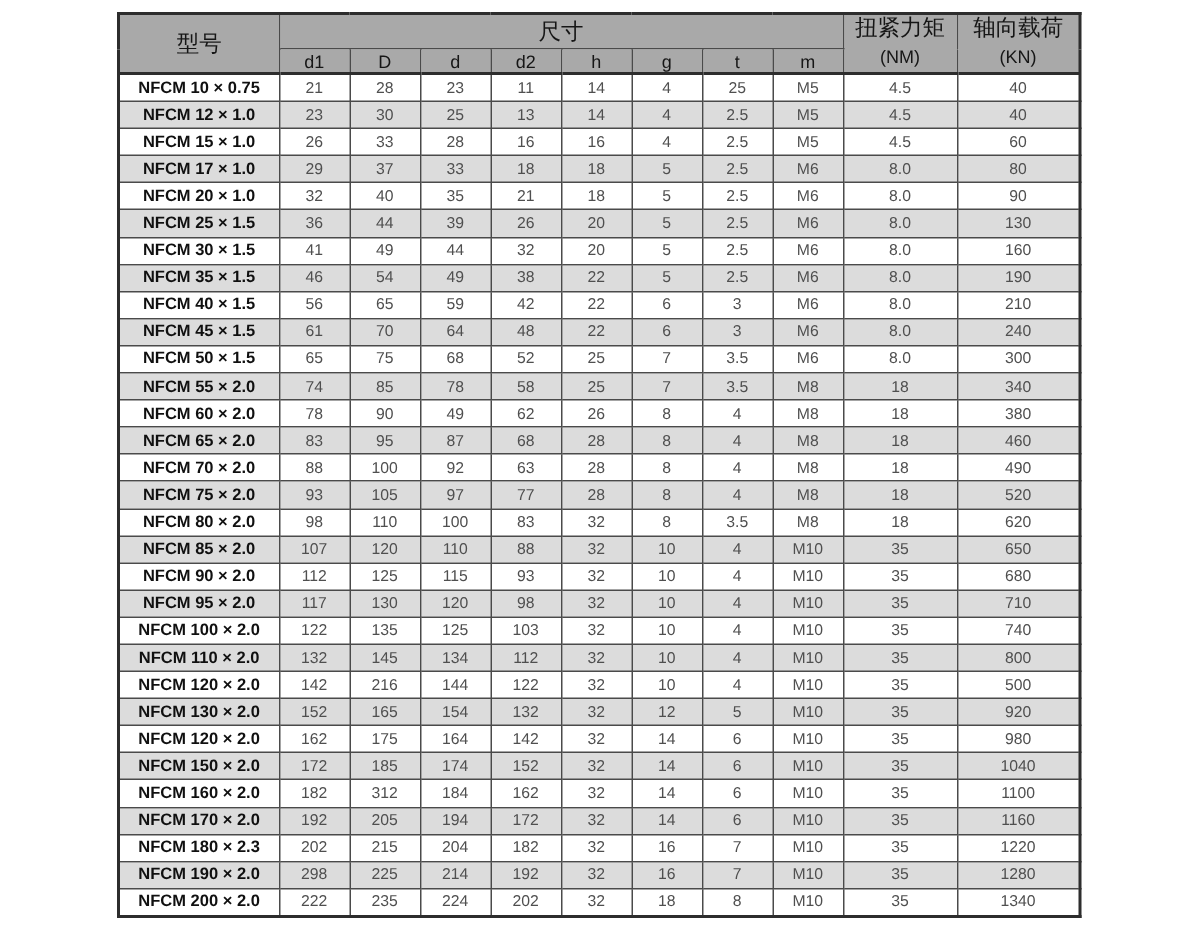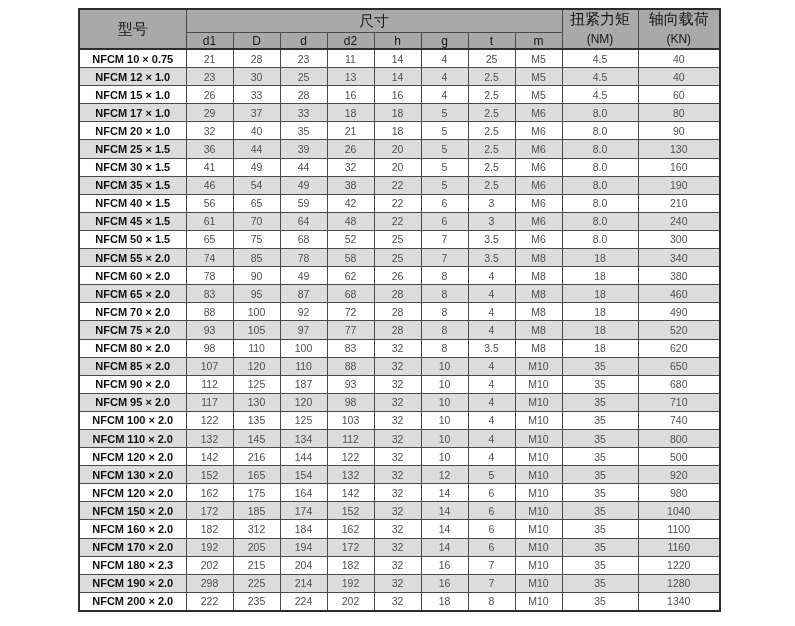--- a/index.html
+++ b/index.html
@@ -287,21 +287,21 @@
           <td>4</td>
           <td>M8</td>
           <td>18</td>
           <td>460</td>
         </tr>
         <tr>
           <td class="model-cell">NFCM 70 × 2.0</td>
           <td>88</td>
           <td>100</td>
           <td>92</td>
-          <td>72</td>
+          <td>63</td>
           <td>28</td>
           <td>8</td>
           <td>4</td>
           <td>M8</td>
           <td>18</td>
           <td>490</td>
         </tr>
         <tr>
           <td class="model-cell">NFCM 75 × 2.0</td>
           <td>93</td>
@@ -338,21 +338,21 @@
           <td>10</td>
           <td>4</td>
           <td>M10</td>
           <td>35</td>
           <td>650</td>
         </tr>
         <tr>
           <td class="model-cell">NFCM 90 × 2.0</td>
           <td>112</td>
           <td>125</td>
-          <td>187</td>
+          <td>115</td>
           <td>93</td>
           <td>32</td>
           <td>10</td>
           <td>4</td>
           <td>M10</td>
           <td>35</td>
           <td>680</td>
         </tr>
         <tr>
           <td class="model-cell">NFCM 95 × 2.0</td>

